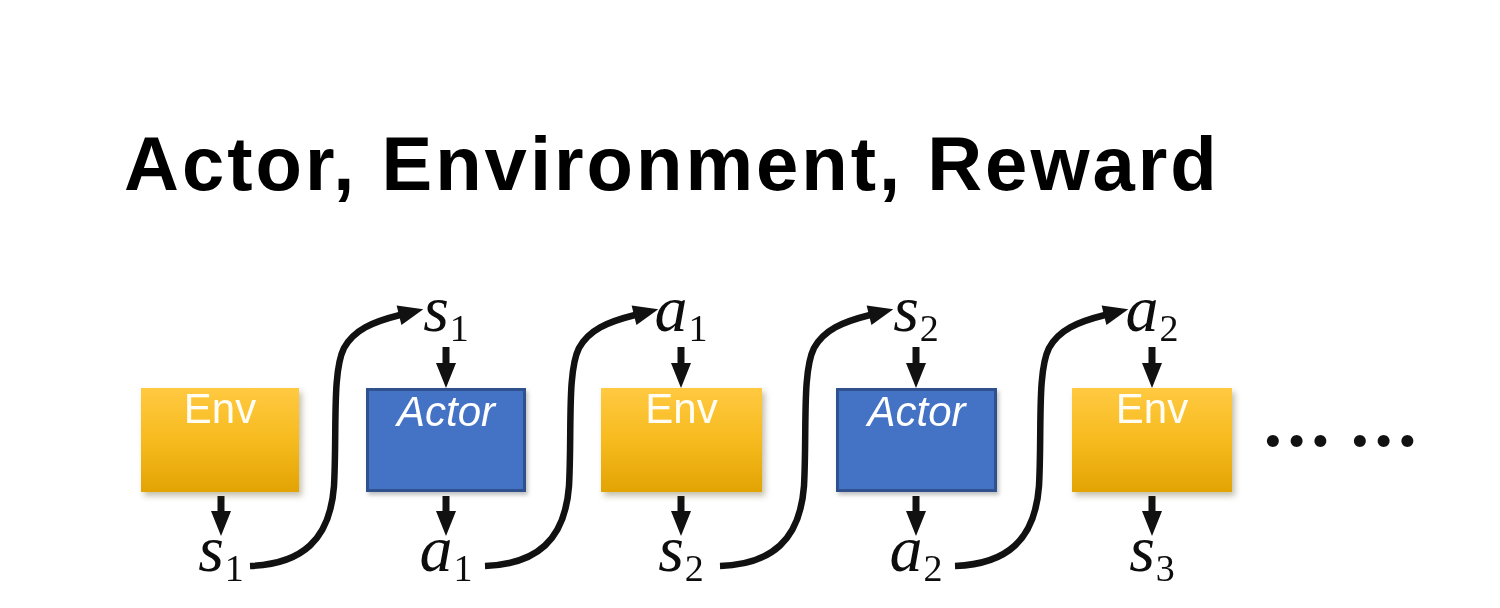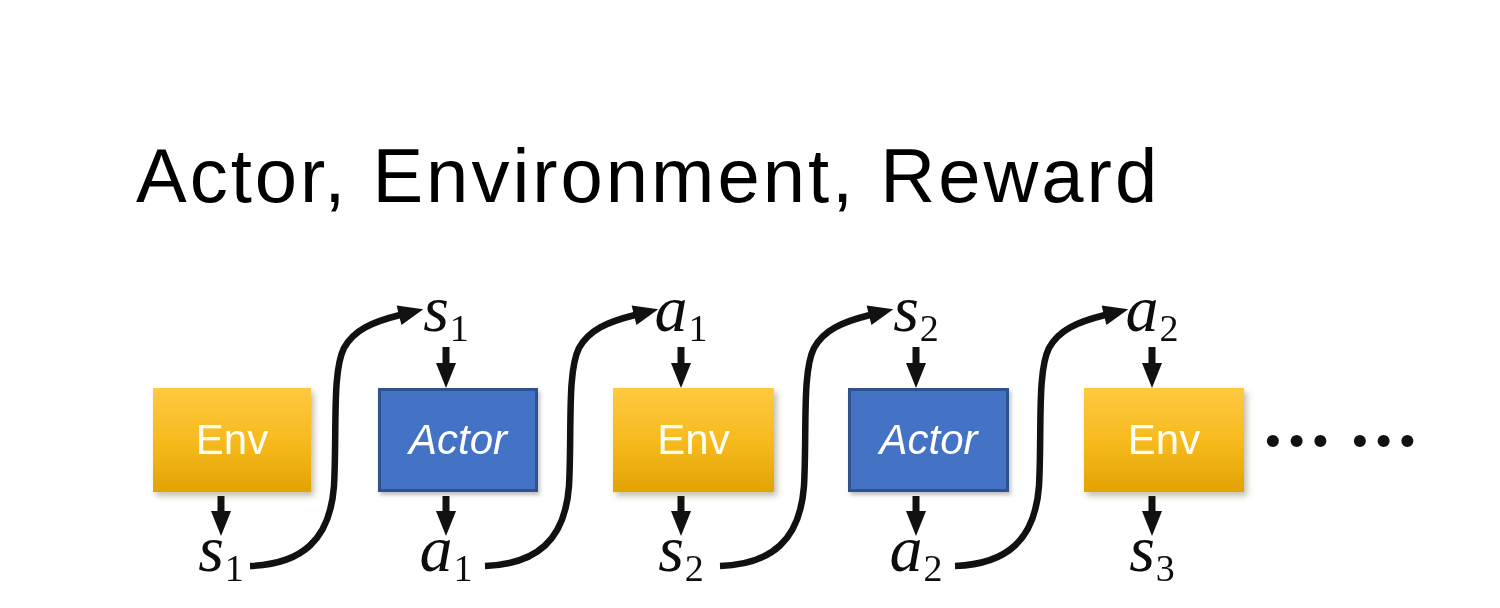--- a/index.html
+++ b/index.html
@@ -2,27 +2,27 @@
 <html style="--c-background: #FFFFFF; --c-title_text: #000000; --c-env_gradient_top: #FFC941; --c-env_gradient_bottom: #E2A303; --c-env_text: #FFFDF4; --c-actor_fill: #4472C4; --c-actor_border: #2F528F; --c-actor_text: #FFFFFF; --c-arrow: #111111; --c-label_text: #0D0D0D;"><head>
 <meta charset="utf-8">
 <style>
   html,body{margin:0;padding:0;background:#e9e9e9;}
   .slide{
     position:relative;width:1500px;height:608px;margin:0 auto;
     background:var(--c-background,#fff);overflow:hidden;
     font-family:"Liberation Sans",sans-serif;
   }
   .title{
-    position:absolute;left:120px;top:114px;margin:16px;
-    font-size:76px;font-weight:400;letter-spacing:3px;line-height:1.2;
+    position:absolute;left:120px;top:114px;margin:4px;
+    font-size:76px;font-weight:700;letter-spacing:3px;line-height:1.2;
     color:var(--c-title_text,#000);white-space:nowrap;
   }
   .box{
     position:absolute;top:388px;height:104px;box-sizing:border-box;
-    display:flex;align-items:center;justify-content:center;margin-left:12px;
+    display:flex;align-items:flex-start;justify-content:center;
   }
   .box.env{
     background:linear-gradient(180deg,var(--c-env_gradient_top,#FFC941) 0%,#F7BB1F 50%,var(--c-env_gradient_bottom,#E2A303) 100%);
     box-shadow:3px 4px 6px rgba(90,75,20,0.35);
   }
   .box.actor{
     background:var(--c-actor_fill,#4472C4);
     border:3px solid var(--c-actor_border,#2F528F);
     box-shadow:2px 3px 4px rgba(0,0,0,0.25);
   }

